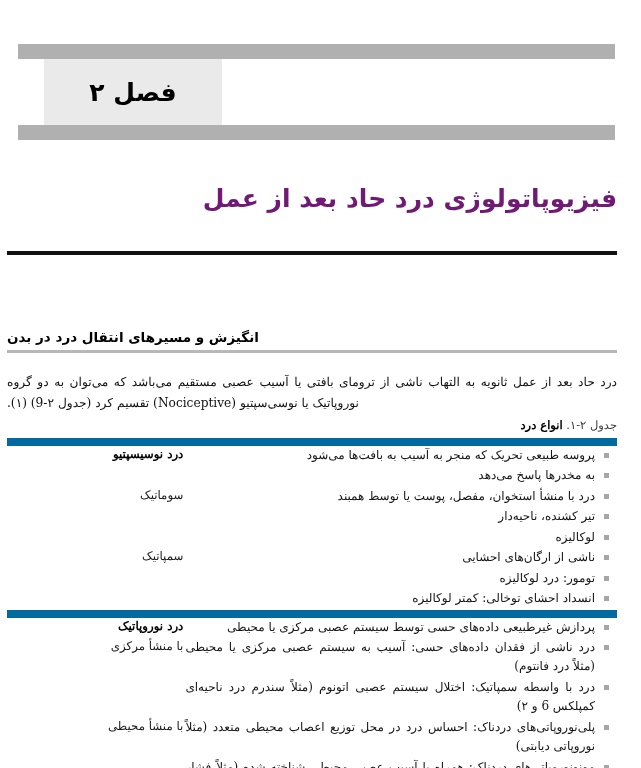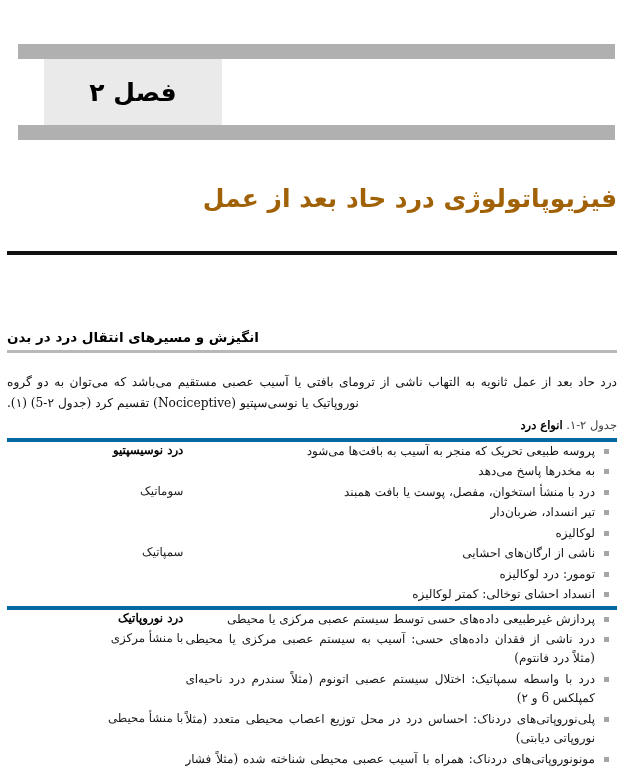--- a/index.html
+++ b/index.html
@@ -62,21 +62,21 @@
 
   
   .doc-title {
     position: absolute;
     right: 24px;
     left: 24px;
     top: 183px;
     text-align: right;
     font-size: 25px;
     font-weight: bold;
-    color: #a16207;
+    color: #701a75;
     line-height: 1.3;
     white-space: nowrap;
   }
   .title-rule {
     position: absolute;
     left: 7px;
     top: 251px;
     width: 610px;
     height: 4px;
     background: #111111;
@@ -147,21 +147,21 @@
     top: 438px;
     width: 610px;
     border-collapse: collapse;
     table-layout: fixed;
     font-family: "DejaVu Serif", "Liberation Serif", serif;
   }
   .pain-table .c-label { width: 170px; }
   .pain-table .c-text { width: 418px; }
 
   .pain-table tr.rule-top > td {
-    border-top: 4px solid #0369a1;
+    border-top: 8px solid #0369a1;
   }
   .pain-table tr.rule-bottom-strong > td {
     border-bottom: 3px solid #9a9a9a;
   }
 
   .pain-table td {
     padding: 0;
     vertical-align: top;
   }
   .cell-label {
@@ -223,21 +223,21 @@
     </div>
     <div class="banner-rule bottom"></div>
   </div>
 
   <div class="doc-title">فیزیوپاتولوژی درد حاد بعد از عمل</div>
   <div class="title-rule"></div>
 
   <div class="section-heading">انگیزش و مسیرهای انتقال درد در بدن</div>
   <div class="section-rule"></div>
 
-  <p class="intro-para"><span>درد حاد بعد از عمل ثانویه به التهاب ناشی از ترومای بافتی یا آسیب عصبی مستقیم می‌باشد که می‌توان به دو گروه نوروپاتیک یا نوسی‌سپتیو (</span><span class="latin">Nociceptive</span><span>) تقسیم کرد (جدول ۲-5) (۱).</span></p>
+  <p class="intro-para"><span>درد حاد بعد از عمل ثانویه به التهاب ناشی از ترومای بافتی یا آسیب عصبی مستقیم می‌باشد که می‌توان به دو گروه نوروپاتیک یا نوسی‌سپتیو (</span><span class="latin">Nociceptive</span><span>) تقسیم کرد (جدول ۲-9) (۱).</span></p>
 
   <div class="table-caption"><span>جدول ۲-۱.</span> <b>انواع درد</b></div>
 
   <table class="pain-table">
     <colgroup>
       <col class="c-text">
       <col class="c-label">
     </colgroup>
     <tbody>
 
@@ -257,27 +257,27 @@
             </div>
           </td>
           <td class="cell-label strong">درد نوسیسپتیو</td>
         </tr>
         <tr>
           <td class="bullets">
             <div class="bullet-row">
               <span class="bullet-marker">
                 <i></i>
               </span>
-              <span class="bullet-text">درد با منشأ استخوان، مفصل، پوست یا بافت همبند</span>
-            </div>
-            <div class="bullet-row">
-              <span class="bullet-marker">
-                <i></i>
-              </span>
-              <span class="bullet-text single">تیر انسداد، ضربان‌دار</span>
+              <span class="bullet-text">درد با منشأ استخوان، مفصل، پوست یا توسط همبند</span>
+            </div>
+            <div class="bullet-row">
+              <span class="bullet-marker">
+                <i></i>
+              </span>
+              <span class="bullet-text single">تیر کشنده، ناحیه‌دار</span>
             </div>
             <div class="bullet-row">
               <span class="bullet-marker">
                 <i></i>
               </span>
               <span class="bullet-text single">لوکالیزه</span>
             </div>
           </td>
           <td class="cell-label">سوماتیک</td>
         </tr>

